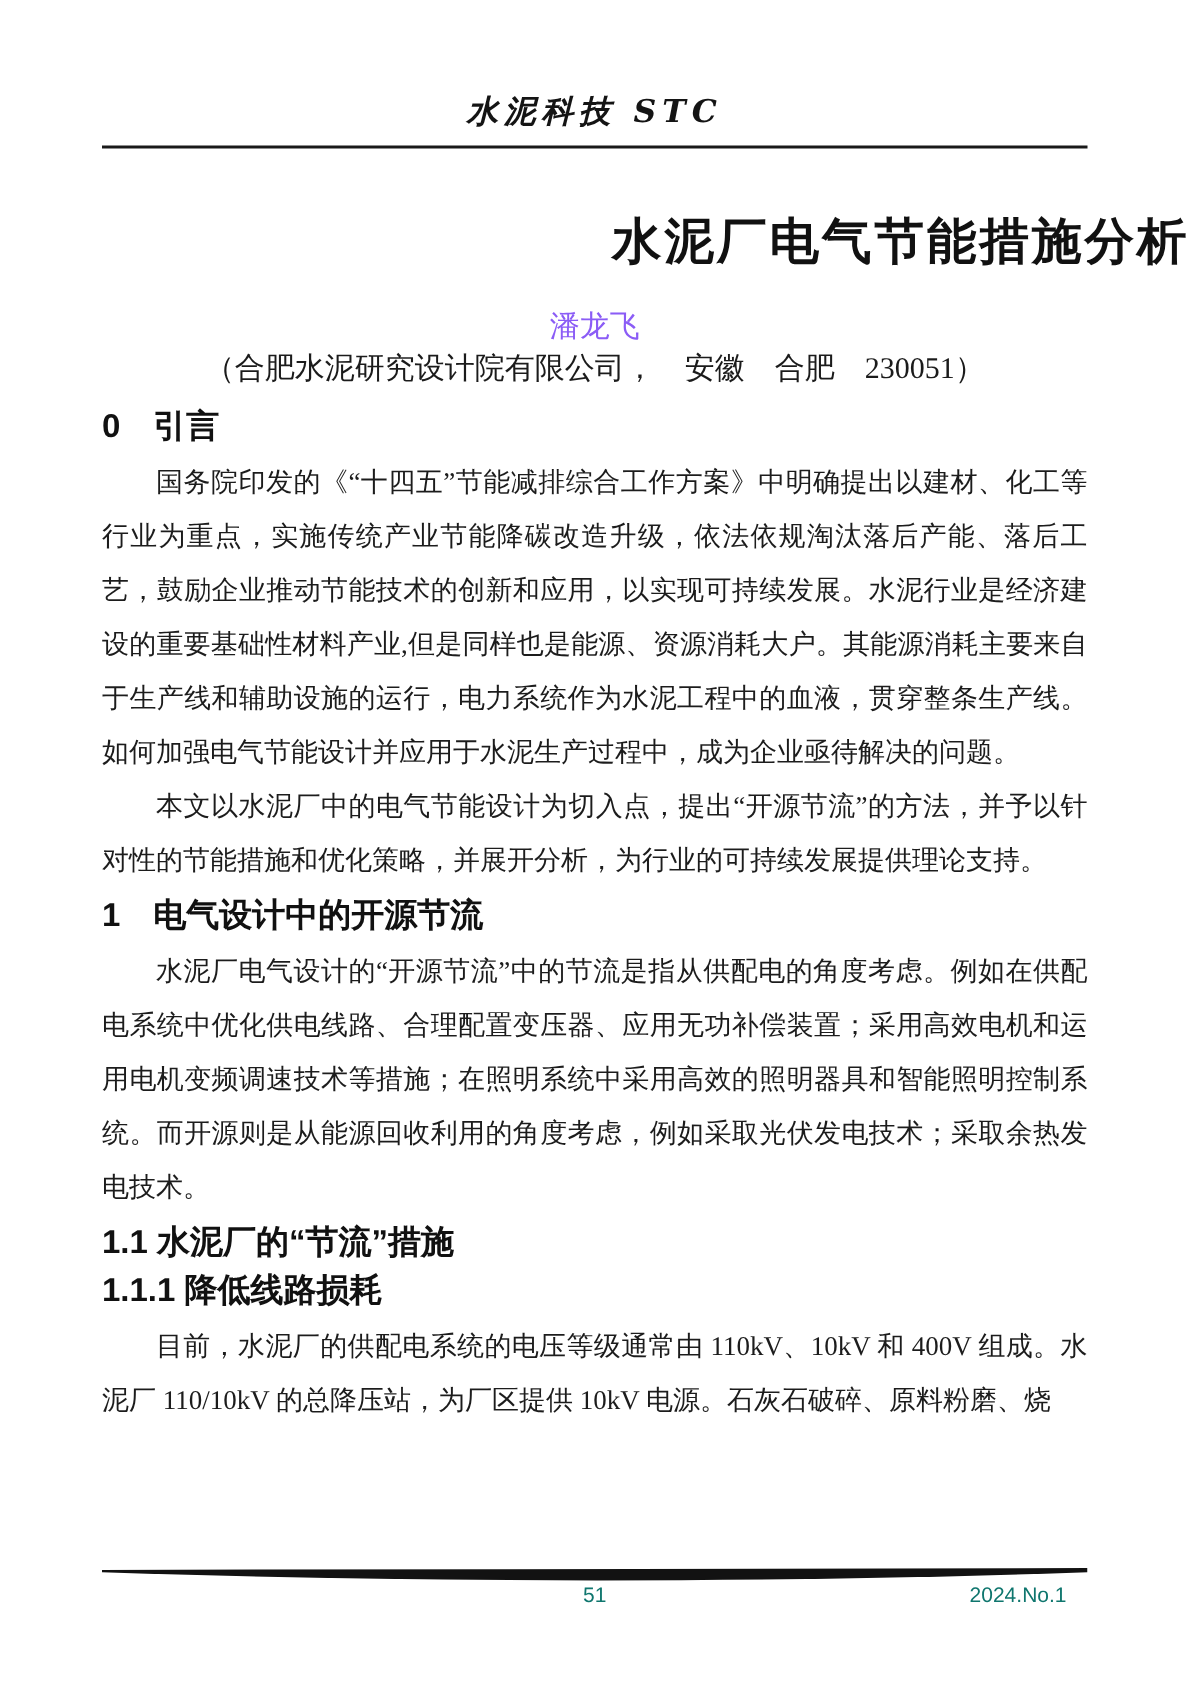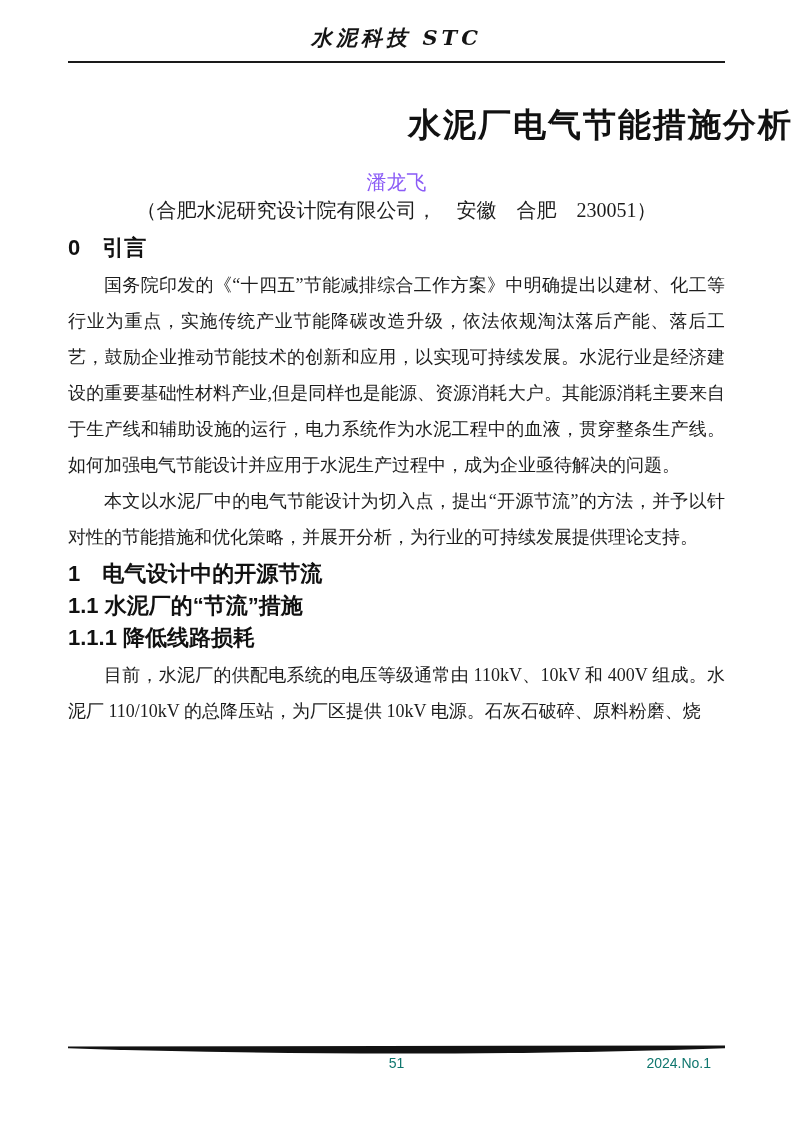--- a/index.html
+++ b/index.html
@@ -10,21 +10,21 @@
   .page {
     position: relative;
     width: 793px;
     height: 1122px;
     background: #ffffff;
     color: #1b1b1b;
     font-family: "Liberation Serif", "DejaVu Serif", serif;
     overflow: hidden;
   }
   .masthead {
-    padding-top: 24px;
+    padding-top: 60px;
     text-align: center;
     font-family: "DejaVu Serif", serif;
     font-style: italic;
     font-weight: 600;
     font-size: 21px;
     letter-spacing: 4px;
     color: #141414;
   }
   .head-rule {
     margin: 9px 68px 0 68px;
@@ -120,20 +120,21 @@
   <div class="body-text">
 
     <div class="sec-heading">0　引言</div>
 
     <p class="para">国务院印发的《“十四五”节能减排综合工作方案》中明确提出以建材、化工等行业为重点，实施传统产业节能降碳改造升级，依法依规淘汰落后产能、落后工艺，鼓励企业推动节能技术的创新和应用，以实现可持续发展。水泥行业是经济建设的重要基础性材料产业,但是同样也是能源、资源消耗大户。其能源消耗主要来自于生产线和辅助设施的运行，电力系统作为水泥工程中的血液，贯穿整条生产线。如何加强电气节能设计并应用于水泥生产过程中，成为企业亟待解决的问题。</p>
 
     <p class="para">本文以水泥厂中的电气节能设计为切入点，提出“开源节流”的方法，并予以针对性的节能措施和优化策略，并展开分析，为行业的可持续发展提供理论支持。</p>
 
     <div class="sec-heading">1　电气设计中的开源节流</div>
 
+    <p class="para">水泥厂电气设计的“开源节流”中的节流是指从供配电的角度考虑。例如在供配电系统中优化供电线路、合理配置变压器、应用无功补偿装置；采用高效电机和运用电机变频调速技术等措施；在照明系统中采用高效的照明器具和智能照明控制系统。而开源则是从能源回收利用的角度考虑，例如采取光伏发电技术；采取余热发电技术。</p>
 
     <div class="sec-heading">1.1 水泥厂的“节流”措施</div>
 
     <div class="sec-heading">1.1.1 降低线路损耗</div>
 
     <p class="para">目前，水泥厂的供配电系统的电压等级通常由 110kV、10kV 和 400V 组成。水泥厂 110/10kV 的总降压站，为厂区提供 10kV 电源。石灰石破碎、原料粉磨、烧</p>
 
   </div>
 
   <div class="footer">

